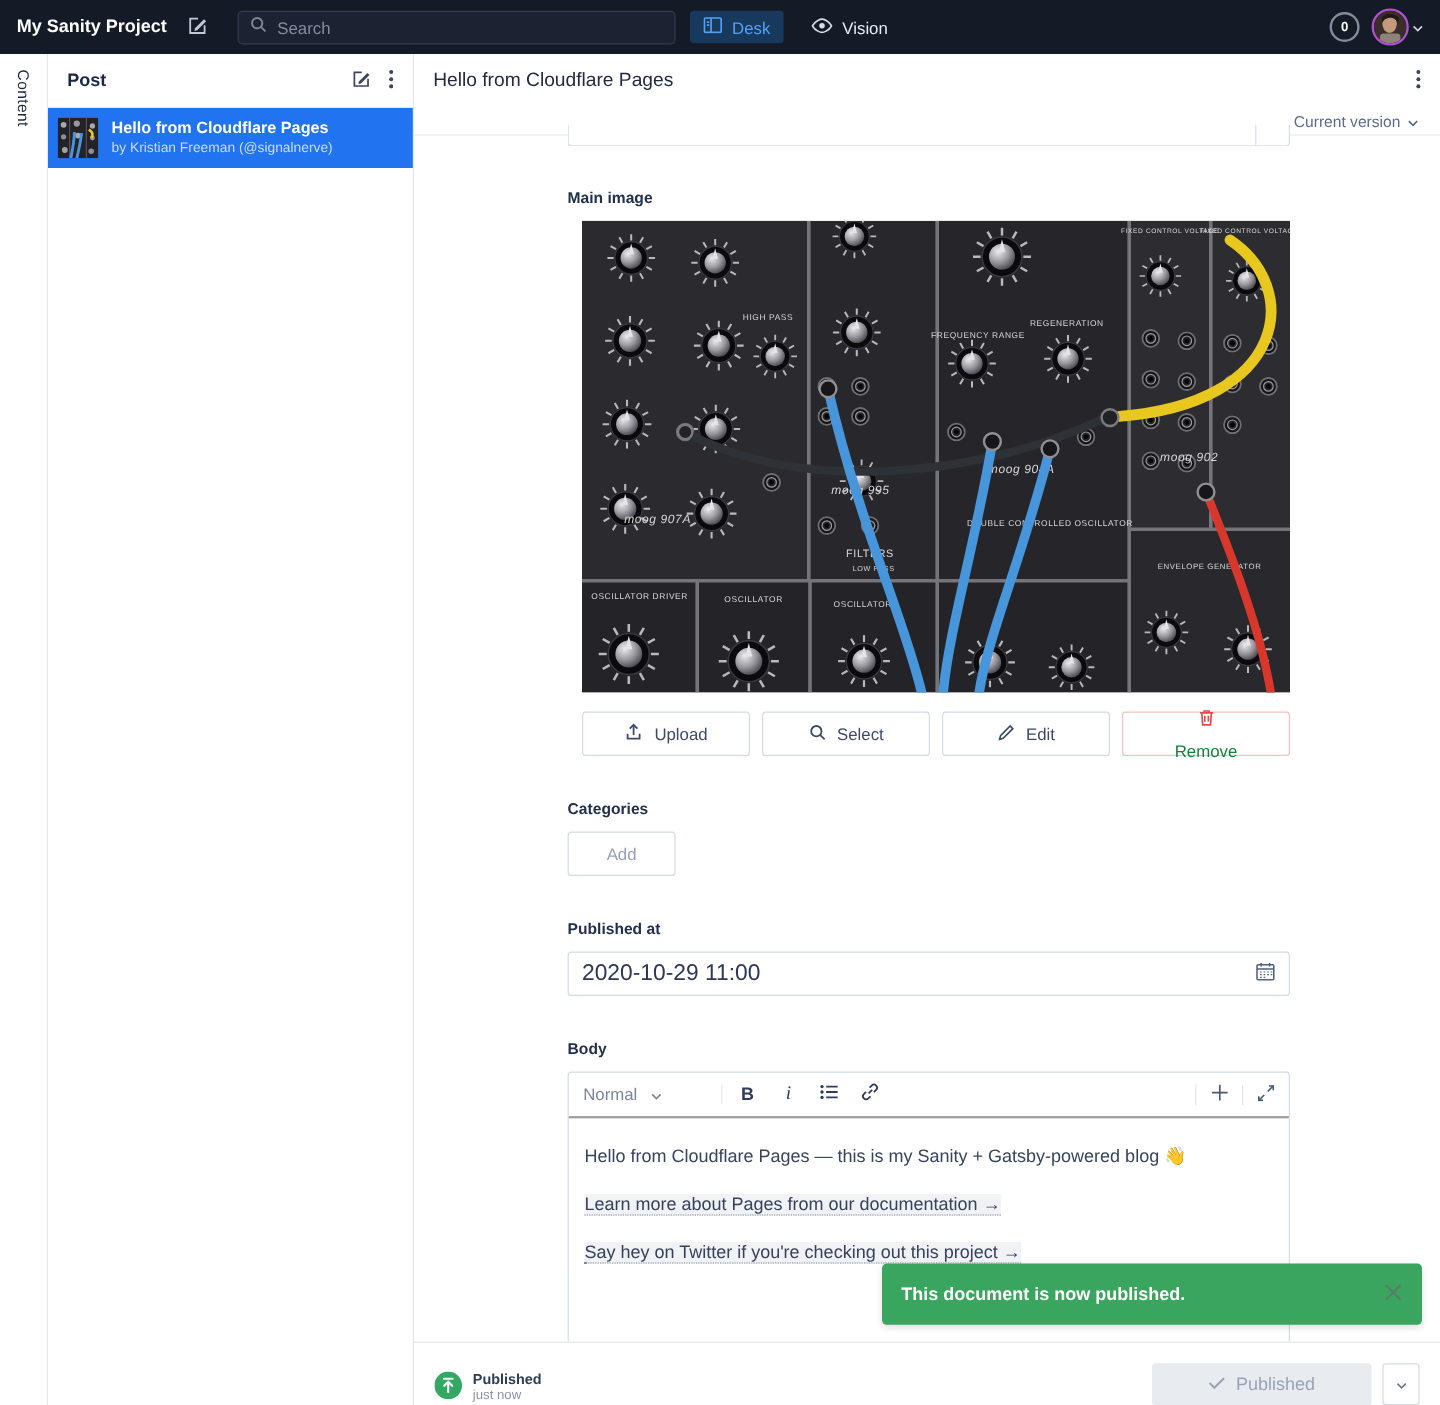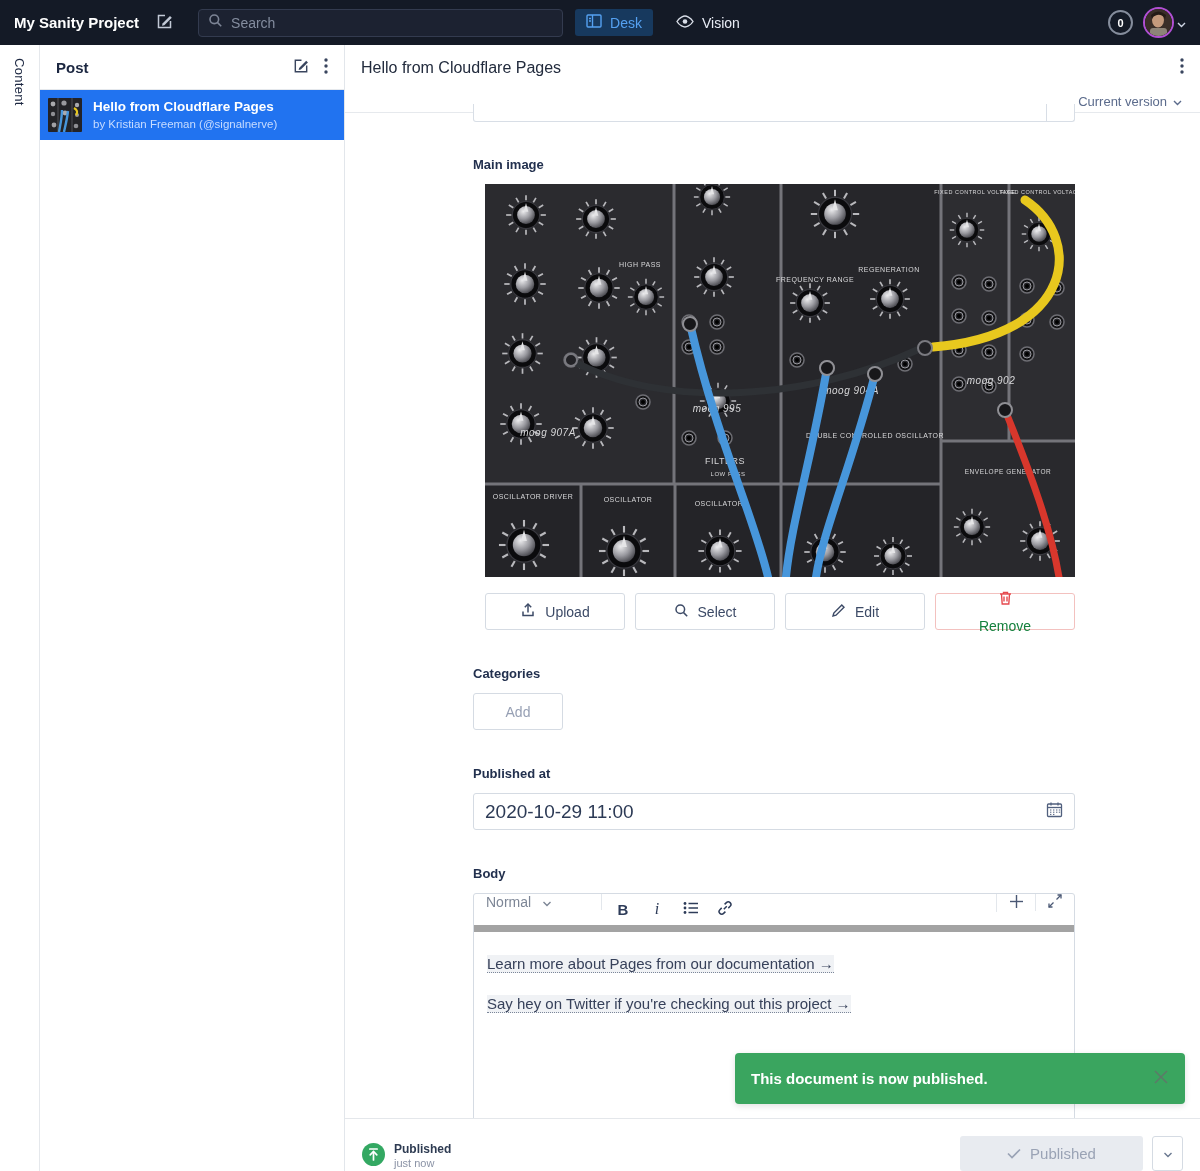--- a/index.html
+++ b/index.html
@@ -72,21 +72,21 @@
 
   .add-btn { margin-top:12px; width:90px; height:37px; background:#fff; border:1px solid #d5dbe3;
     border-radius:3px; font-size:14px; color:#97a0b4; cursor:pointer; font-family:"Liberation Sans",sans-serif; }
 
   .date-input { margin-top:12px; width:602px; height:37px; border:1px solid #d5dbe3; border-radius:3px;
     display:flex; align-items:center; padding:0 11px; gap:8px; }
   .date-input input { border:none; outline:none; flex:1; font-size:19px; color:#2c3a55;
     font-family:"Liberation Sans",sans-serif; }
 
   .editor { margin-top:12px; width:602px; border:1px solid #d5dbe3; border-radius:3px 3px 0 0; }
-  .editor-toolbar { height:38px; border-bottom:7px solid #a3a3a3; display:flex; align-items:flex-start; }
+  .editor-toolbar { height:38px; border-bottom:2px solid #a3a3a3; display:flex; align-items:center; }
   .style-select { width:128px; border-right:1px solid #e3e7ec; display:flex; align-items:center;
     padding:0 12px; gap:8px; font-size:14px; color:#7d8696; cursor:pointer; }
   .style-select span { flex:1; }
   .tb-icons { display:flex; align-items:center; gap:4px; padding:0 6px; flex:1; }
   .tb-btn { width:30px; height:30px; border:none; background:none; border-radius:3px; cursor:pointer;
     display:flex; align-items:center; justify-content:center; font-size:15px; color:#2e3c59; }
   .tb-bold { font-weight:700; font-family:"Liberation Sans",sans-serif; }
   .tb-italic { font-style:italic; font-family:"Liberation Serif",serif; font-size:16px; }
   .tb-cell { width:39px; border-left:1px solid #e3e7ec; display:flex; align-items:center;
     justify-content:center; background:none; border-top:none;border-bottom:none;border-right:none; cursor:pointer; }
@@ -527,20 +527,21 @@
                 <svg width="14" height="14" viewBox="0 0 14 14" fill="none" stroke="#4a5874" stroke-width="1.3">
                   <path d="M8.5 5.5 L13 1"></path>
                     <path d="M9.5 1 H13 V4.5"></path>
                   <path d="M5.5 8.5 L1 13"></path>
                     <path d="M1 9.5 V13 H4.5"></path>
                 </svg>
               </span>
             </button>
           </div>
           <div class="editor-content">
+            <p>Hello from Cloudflare Pages — this is my Sanity + Gatsby-powered blog 👋</p>
             <p><a class="body-link">Learn more about Pages from our documentation →</a></p>
             <p><a class="body-link">Say hey on Twitter if you're checking out this project →</a></p>
           </div>
         </div>
 
       </div>
     </div>
 
     <div class="toast">
       <span class="toast-msg">This document is now published.</span>

